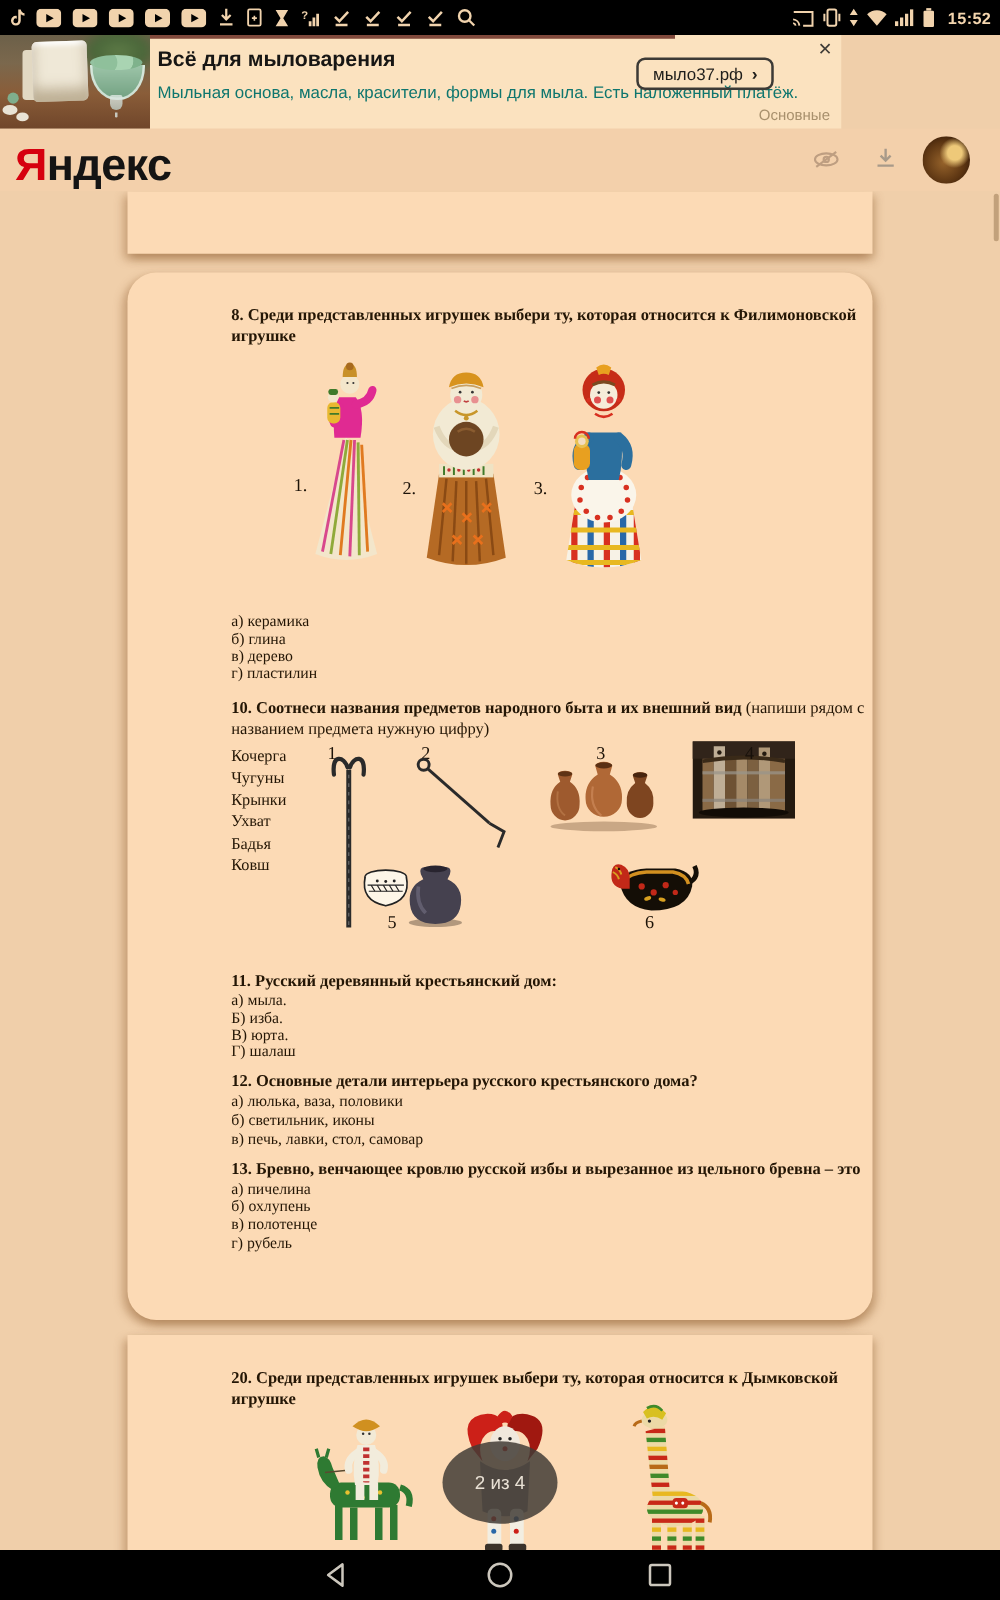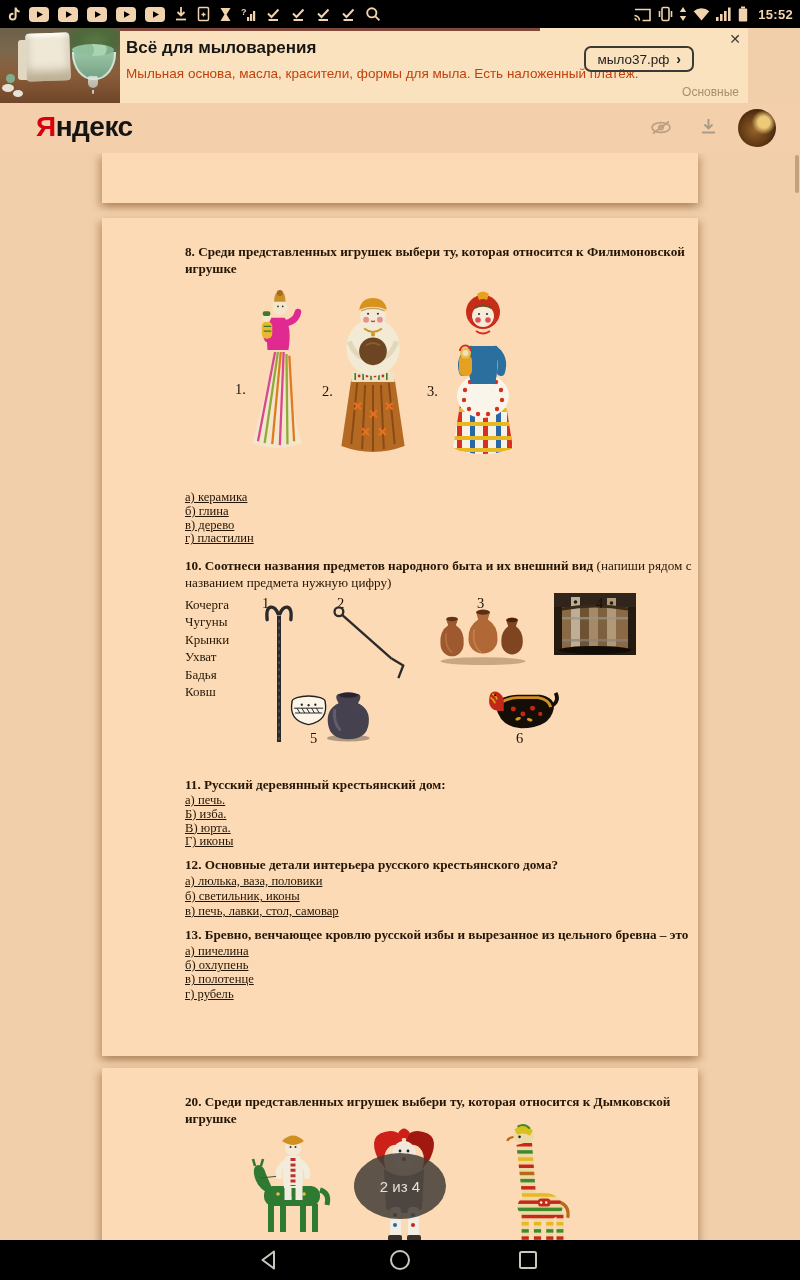--- a/index.html
+++ b/index.html
@@ -8,72 +8,72 @@
 
   
   .status-bar{position:absolute;top:0;left:0;width:800px;height:28px;background:#000;
               display:flex;align-items:center;box-sizing:border-box;padding:0 7px;}
   .sb-left{display:flex;align-items:center;gap:9px;flex:1;}
   .sb-right{display:flex;align-items:center;gap:6px;}
   .sb-ico{display:inline-flex;align-items:center;}
   .sb-time{color:#f3d5ae;font-size:13px;font-weight:700;margin-left:4px;letter-spacing:.3px;}
 
   
-  .ad-banner{position:absolute;top:28px;left:0;width:748px;height:75px;background:#fbe2bf;}
+  .ad-banner{position:absolute;top:28px;left:0;width:673px;height:75px;background:#fbe2bf;}
   .ad-topline{position:absolute;left:120px;top:0;width:420px;height:3px;background:#63231a;opacity:.8;}
   .ad-photo{position:absolute;left:0;top:0;width:120px;height:75px;overflow:hidden;
             background:linear-gradient(180deg,#6c6049 0%,#7b684d 30%,#8a5d39 62%,#70462a 100%);}
   .ad-plant{position:absolute;right:-10px;top:-8px;width:70px;height:42px;border-radius:50%;
             background:radial-gradient(closest-side,#5d7a46,#4a673a 60%,rgba(74,103,58,0));filter:blur(3px);}
   .ad-soap{position:absolute;left:26px;top:5px;width:44px;height:48px;border-radius:4px;transform:rotate(-2deg);
            background:#efe8d7;box-shadow:inset 0 -10px 10px rgba(150,130,95,.55),inset 0 3px 4px #fff;}
   .ad-soap2{position:absolute;left:18px;top:12px;width:16px;height:40px;border-radius:3px;background:#e2d8c2;}
   .ad-bowl{position:absolute;left:72px;top:24px;width:40px;height:26px;
            border-radius:0 0 48% 48%/0 0 95% 95%;
            background:linear-gradient(#9dc5a9,#74a283);border:2px solid rgba(235,244,238,.75);border-top:none;}
   .ad-bowl:before{content:"";position:absolute;left:-2px;top:-8px;width:42px;height:12px;border-radius:50%;
            background:radial-gradient(circle at 30% 50%,#8fc09b 0 30%,rgba(0,0,0,0) 32%),
                       radial-gradient(circle at 60% 40%,#a9d4b2 0 35%,rgba(0,0,0,0) 37%),
                       radial-gradient(circle at 80% 60%,#7fb28c 0 30%,rgba(0,0,0,0) 32%),#94c2a0;}
   .ad-bowl:after{content:"";position:absolute;left:14px;top:24px;width:10px;height:12px;
            background:linear-gradient(rgba(225,235,230,.8),rgba(190,205,198,.8));
            border-radius:2px 2px 6px 6px;box-shadow:0 10px 0 -4px rgba(220,230,226,.8);}
   .ad-stone{position:absolute;background:#e9e3d5;border-radius:50%;}
   .ad-title{position:absolute;left:126px;top:10px;font-size:17px;font-weight:700;color:#171614;}
-  .ad-sub{position:absolute;left:126px;top:38px;font-size:13.5px;color:#c2410c;}
+  .ad-sub{position:absolute;left:126px;top:38px;font-size:13.5px;color:#0f766e;}
   .ad-btn{position:absolute;right:54px;top:18px;height:26px;border:2px solid #3c3a36;border-radius:7px;
           display:flex;align-items:center;gap:7px;padding:0 11px;font-size:13.5px;color:#1f1e1b;cursor:pointer;
           background:transparent;box-sizing:border-box;}
   .ad-btn .chev{font-size:14px;font-weight:700;}
   .ad-adlabel{position:absolute;right:9px;bottom:4px;font-size:12px;color:#a8906d;}
   .ad-close{position:absolute;right:4px;top:2px;width:18px;height:18px;line-height:18px;text-align:center;
             font-size:14px;color:#3e3b36;cursor:pointer;}
 
   
   .yandex-header{position:absolute;top:103px;left:0;width:800px;height:50px;background:#f3d0ab;}
-  .logo{position:absolute;left:12px;top:8px;font-size:28px;font-weight:600;letter-spacing:-.5px;color:#141414;margin-left:24px;}
+  .logo{position:absolute;left:12px;top:8px;font-size:36px;font-weight:600;letter-spacing:-.5px;color:#141414;}
   .logo .ya{color:#d6000f;}
   .hdr-ico{position:absolute;opacity:.85;}
   .avatar{position:absolute;left:738px;top:6px;width:38px;height:38px;border-radius:50%;
           background:radial-gradient(circle at 68% 35%,#eec979 0 16%,rgba(238,201,121,0) 34%),
                      radial-gradient(circle at 45% 55%,#96632b,#5c3512 55%,#2f1707 88%);}
 
   
   .content{position:absolute;top:153px;left:0;width:800px;height:1087px;background:#f0cfaa;overflow:hidden;}
   .scroll-nub{position:absolute;right:1px;top:2px;width:4px;height:38px;border-radius:2px;
               background:rgba(125,92,52,.40);}
   .page{position:absolute;left:102px;width:596px;background:#fcdab5;
         box-shadow:-4px 4px 7px rgba(146,98,52,.38),3px 4px 7px rgba(146,98,52,.42);}
   .page-1{top:0;height:50px;}
-  .page-2{top:65px;height:838px;}
+  .page-2{top:65px;height:838px;border-radius:23px;}
   .page-3{top:915px;height:180px;overflow:hidden;}
 
   .doc{font-family:"Liberation Serif","DejaVu Serif",serif;color:#241605;}
   .q-title{position:absolute;left:83px;width:507px;font-weight:700;font-size:13.2px;line-height:17px;}
-  .q-opts{position:absolute;left:83px;font-size:12.6px;text-decoration:underline;}
+  .q-opts{position:absolute;left:83px;font-size:12.6px;}
   .q-opts div{line-height:13.8px;}
   .q-opts.lh15 div{line-height:15px;}
   .q-opts.lh142 div{line-height:14.2px;}
   .fig-num{position:absolute;font-size:14.5px;color:#1d1308;}
   .fig{position:absolute;}
   .items-list{position:absolute;left:83px;top:378px;font-size:13px;line-height:17.4px;}
 
   .toys8{position:absolute;left:125px;top:58px;width:340px;height:182px;}
   .toy-label{position:absolute;font-size:14.5px;color:#1d1308;}
 
@@ -495,24 +495,24 @@
         <ellipse cx="47" cy="33" rx="3" ry="1.6" fill="#d8a020" transform="rotate(15 47 33)"></ellipse>
         <path d="M14,24 Q3,22 5,10 Q6,2 13,4 Q20,7 20,15 L20,24 Z" fill="#c22818"></path>
         <path d="M8,6 q4,2 5,6 M6,10 q4,2 5,6" stroke="#d8a020" stroke-width="1.6" fill="none"></path>
         <circle cx="11" cy="7.5" r="1" fill="#140e06"></circle>
         <path d="M71,18 q7,-5 3,-13" stroke="#140e06" stroke-width="4" fill="none"></path>
       </svg>
       <span class="fig-num" style="left:414px;top:512px;">6</span>
 
       <div class="q-title" style="top:558px;">11. Русский деревянный крестьянский дом:</div>
       <div class="q-opts" style="top:576px;">
-        <div>а) печь.</div>
+        <div>а) мыла.</div>
         <div>Б) изба.</div>
         <div>В) юрта.</div>
-        <div>Г) иконы</div>
+        <div>Г) шалаш</div>
       </div>
 
       <div class="q-title" style="top:638px;">12. Основные детали интерьера русского крестьянского дома?</div>
       <div class="q-opts lh15" style="top:656px;">
         <div>а) люлька, ваза, половики</div>
         <div>б) светильник, иконы</div>
         <div>в) печь, лавки, стол, самовар</div>
       </div>
 
       <div class="q-title" style="top:708px;">13.  Бревно, венчающее кровлю русской избы и вырезанное из цельного бревна – это</div>

